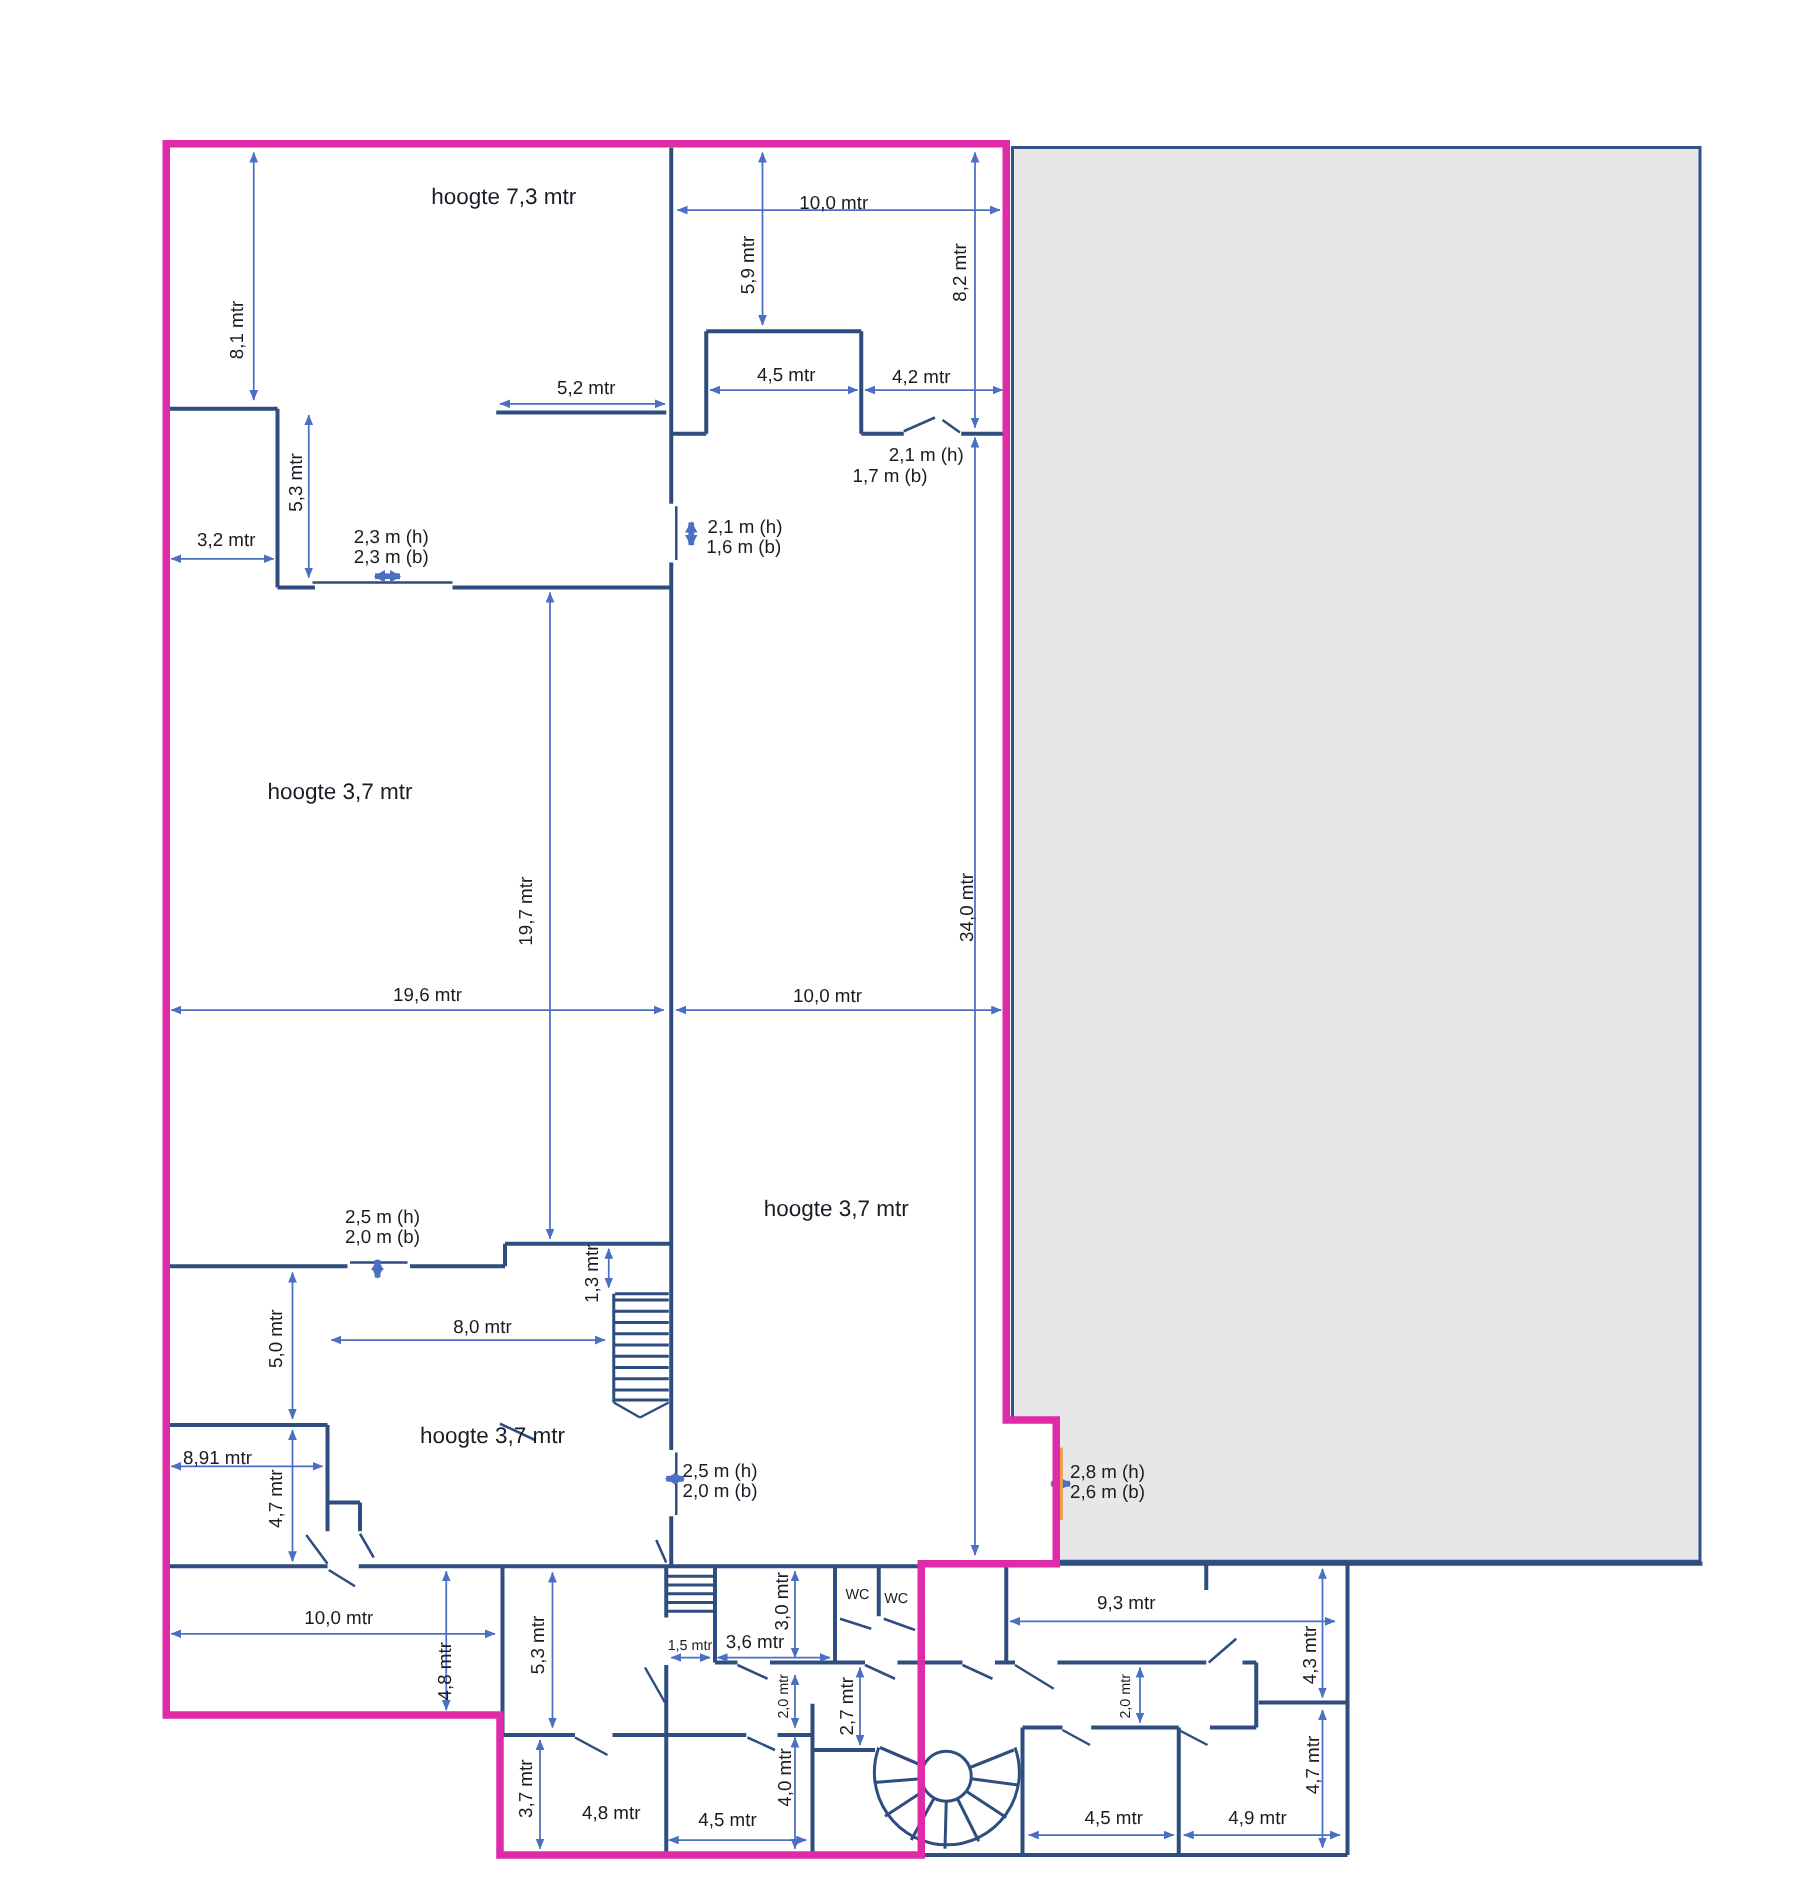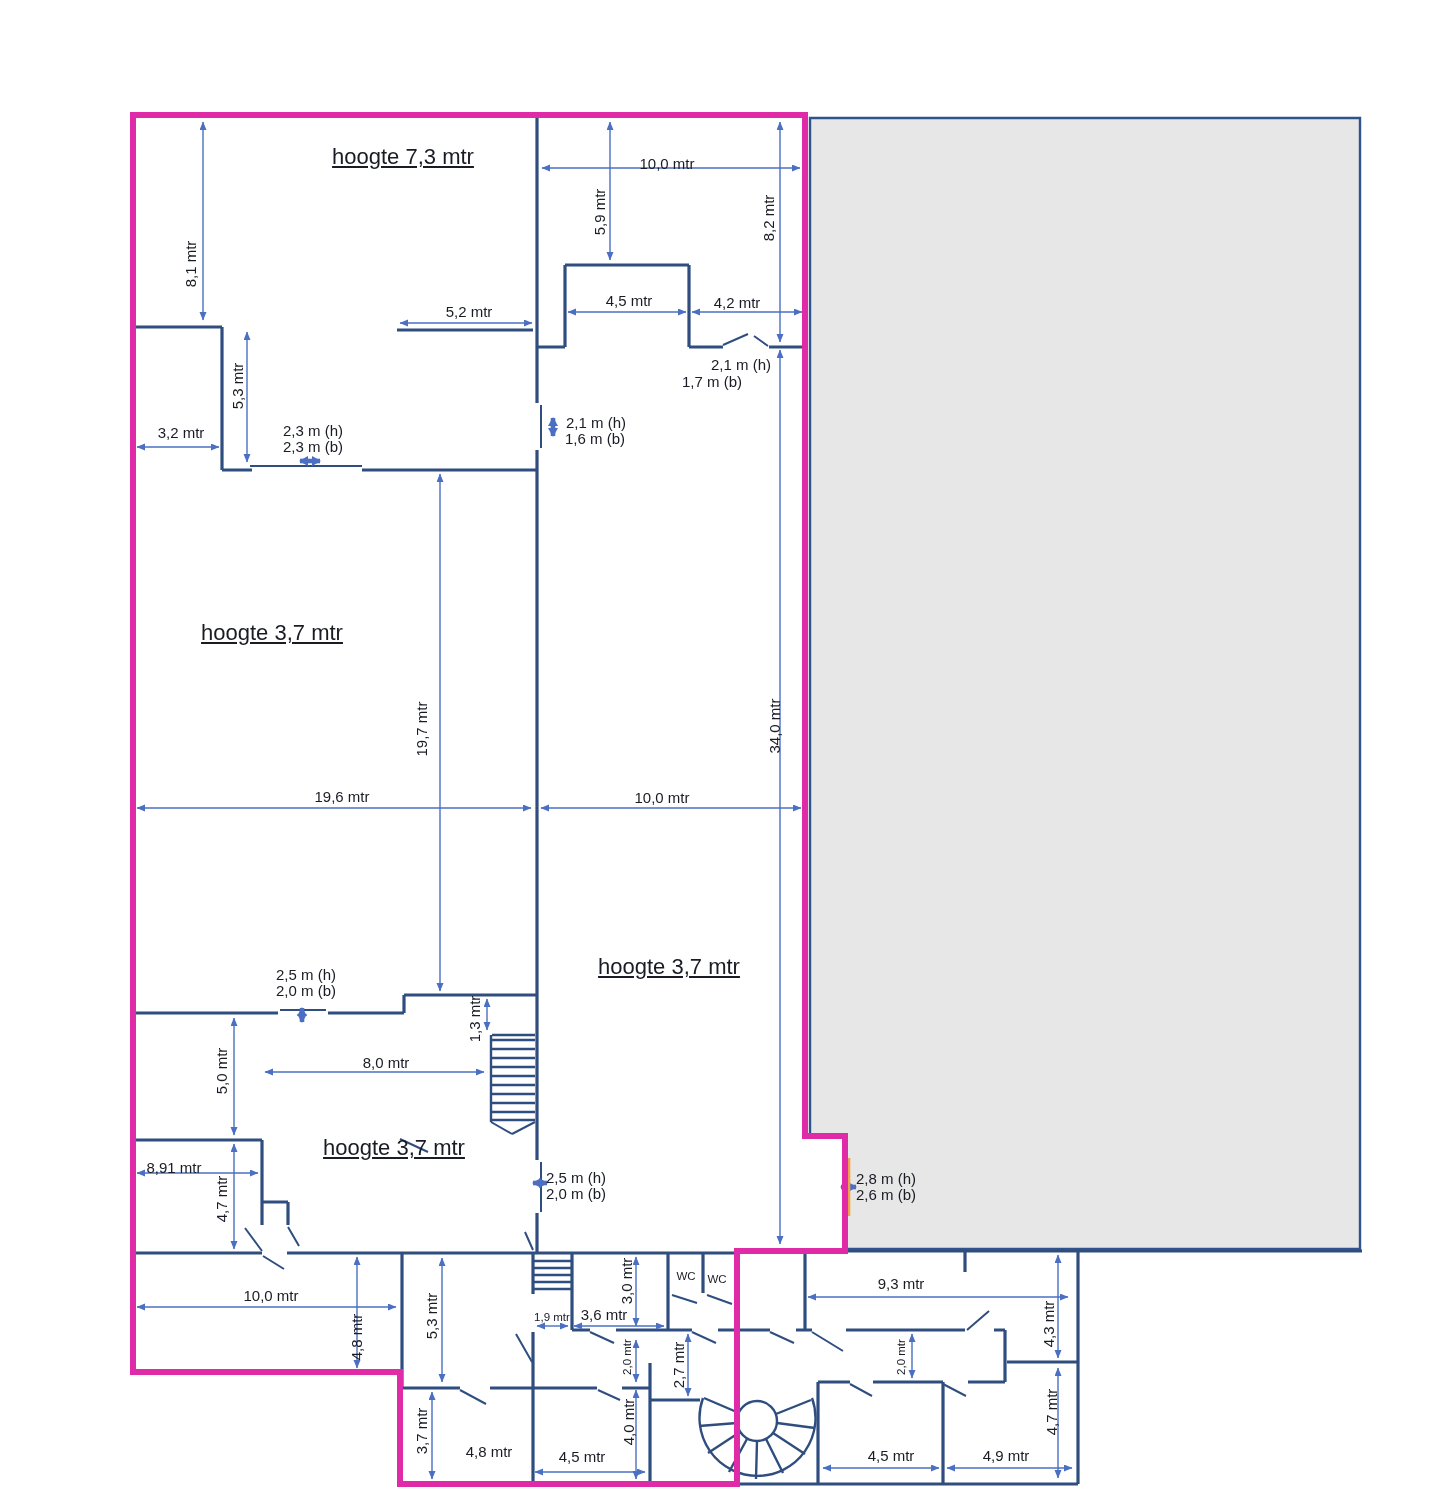--- a/index.html
+++ b/index.html
@@ -6,21 +6,21 @@
     --outline:#e02ba8; --wall:#2f4e7f; --dim:#4a6fc3;
     --gray_fill:#e7e7e8; --gray_border:#31538c; --door_accent:#f0a04a; --text:#191c24;
   }
   html,body{margin:0;padding:0;background:#fff}
   .plan{position:relative;width:1446px;height:1510px;background:#fff;overflow:hidden;
         font-family:"Liberation Sans",sans-serif;}
   .plan svg{position:absolute;left:0;top:0}
   .lbl{position:absolute;transform:translate(-50%,-50%);font-size:15px;color:var(--text);
        white-space:nowrap;line-height:1;}
   .lbl.rot{transform:translate(-50%,-50%) rotate(-90deg);}
-  .lbl.big{font-size:22px;text-decoration:underline;}
+  .lbl.big{font-size:18px;}
   .lbl.sm{font-size:11.5px;}
   .wall{stroke:var(--wall);stroke-width:3.2;fill:none;}
   .wallthin{stroke:var(--wall);stroke-width:2;fill:none;}
   .stair{stroke:var(--wall);stroke-width:2.4;fill:none;}
   .dim{stroke:var(--dim);stroke-width:1.4;fill:none;}
   .darrow{stroke:var(--dim);stroke-width:4.6;fill:none;}
   .pinkline{stroke:var(--outline);stroke-width:6;fill:none;stroke-linejoin:miter;}
   .grayarea{fill:var(--gray_fill);stroke:var(--gray_border);stroke-width:2.4;}
   .accent{stroke:var(--door_accent);stroke-width:2.6;fill:none;}
 </style>
@@ -188,21 +188,21 @@
 <div class="lbl" style="left:174px;top:1167px">8,91 mtr</div>
 <div class="lbl rot" style="left:221px;top:1199px">4,7 mtr</div>
 <div class="lbl" style="left:576px;top:1177px">2,5 m (h)</div>
 <div class="lbl" style="left:576px;top:1193px">2,0 m (b)</div>
 <div class="lbl" style="left:886px;top:1178px">2,8 m (h)</div>
 <div class="lbl" style="left:886px;top:1194px">2,6 m (b)</div>
 <div class="lbl sm" style="left:686px;top:1277px">WC</div>
 <div class="lbl sm" style="left:717px;top:1280px">WC</div>
 <div class="lbl rot" style="left:626px;top:1281px">3,0 mtr</div>
 <div class="lbl" style="left:901px;top:1283px">9,3 mtr</div>
-<div class="lbl sm" style="left:552px;top:1318px">1,9 mtr</div>
+<div class="lbl sm" style="left:552px;top:1318px">1,5 mtr</div>
 <div class="lbl" style="left:604px;top:1314px">3,6 mtr</div>
 <div class="lbl rot" style="left:431px;top:1316px">5,3 mtr</div>
 <div class="lbl rot" style="left:356px;top:1337px">4,8 mtr</div>
 <div class="lbl" style="left:271px;top:1295px">10,0 mtr</div>
 <div class="lbl sm rot" style="left:628px;top:1357px">2,0 mtr</div>
 <div class="lbl rot" style="left:678px;top:1365px">2,7 mtr</div>
 <div class="lbl rot" style="left:628px;top:1422px">4,0 mtr</div>
 <div class="lbl" style="left:489px;top:1451px">4,8 mtr</div>
 <div class="lbl" style="left:582px;top:1456px">4,5 mtr</div>
 <div class="lbl rot" style="left:421px;top:1431px">3,7 mtr</div>

